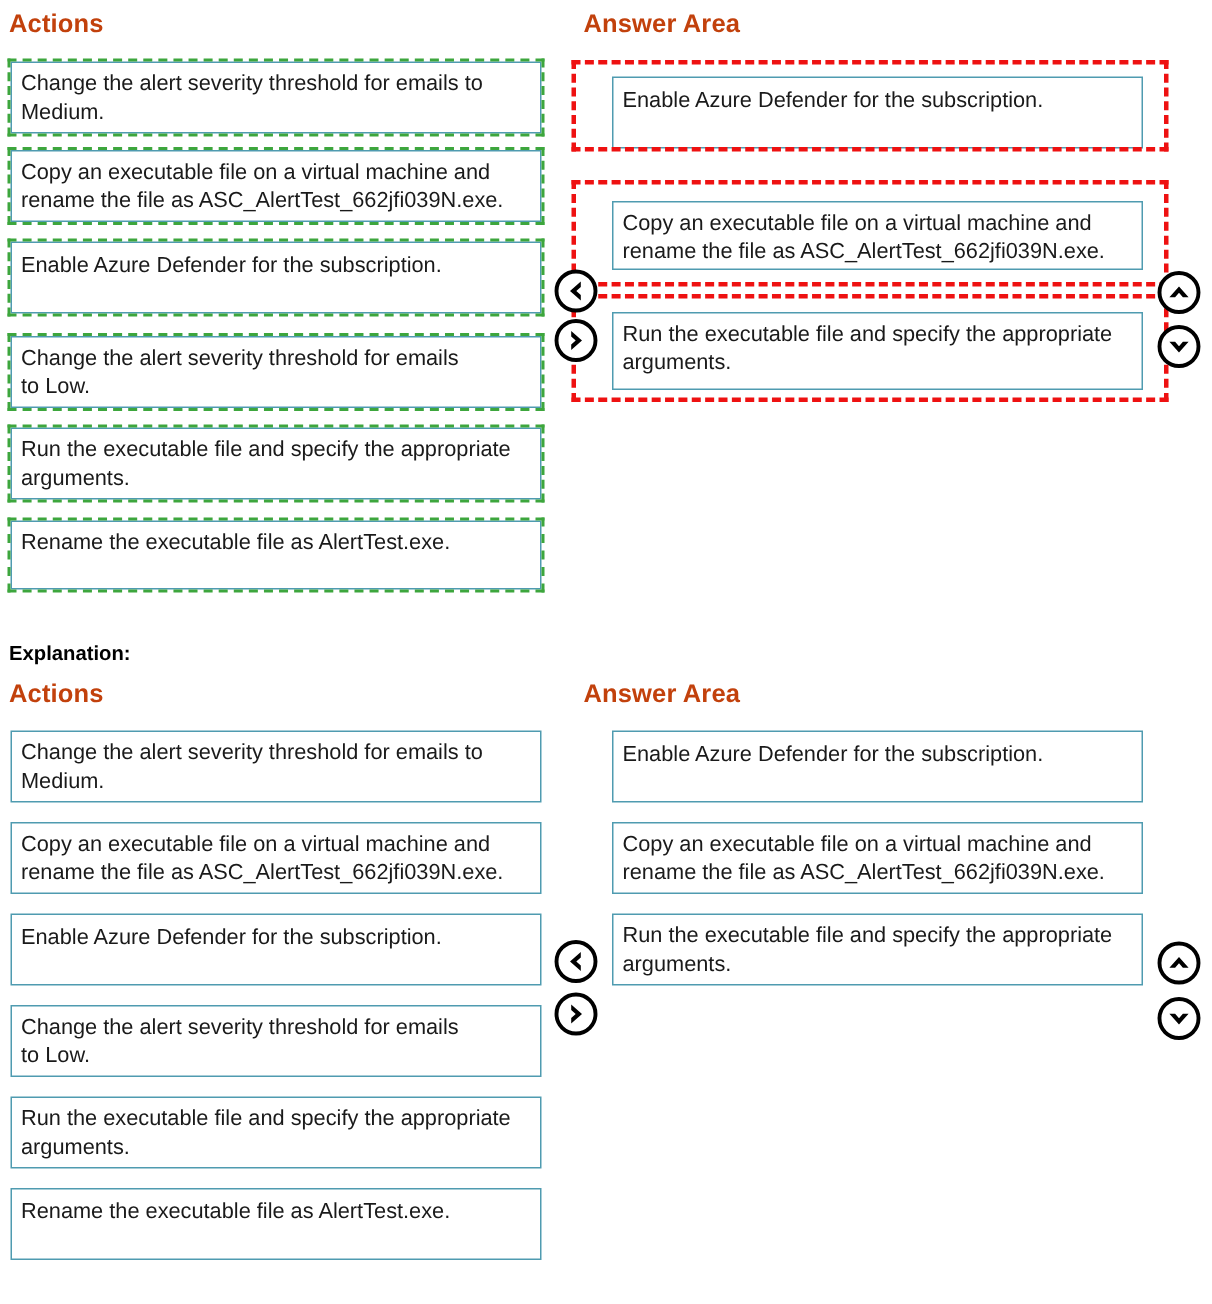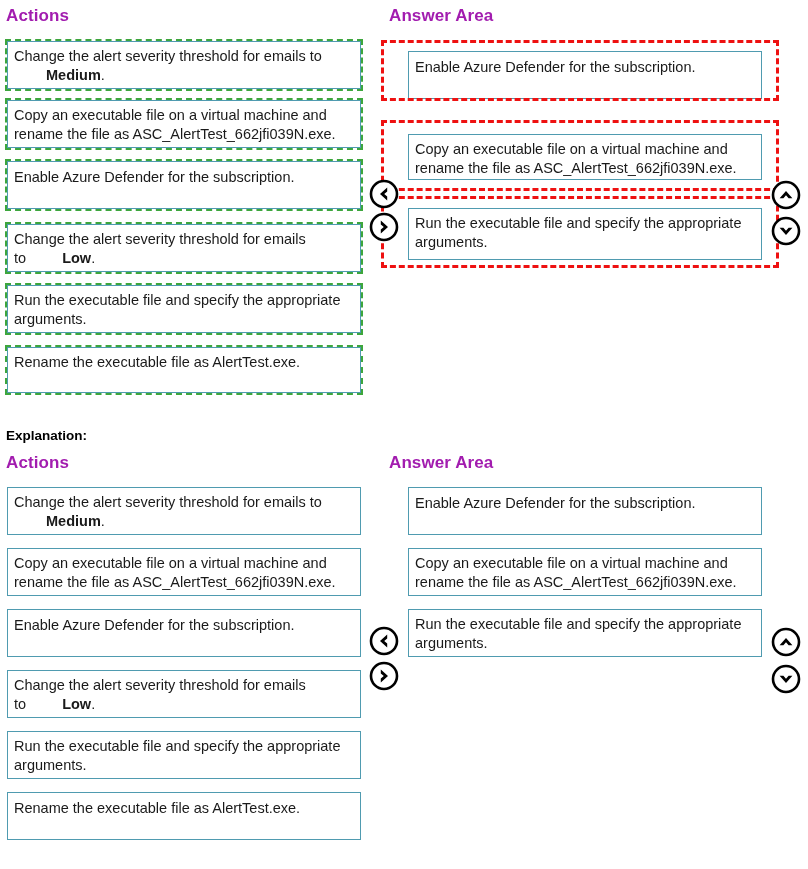--- a/index.html
+++ b/index.html
@@ -16,21 +16,21 @@
     overflow: hidden;
   }
 
   .abs { position: absolute; }
 
   
   .heading {
     font-size: 17px;
     font-weight: bold;
     letter-spacing: 0.1px;
-    color: #a21caf;
+    color: #c2410c;
     white-space: nowrap;
   }
   .explanation-label {
     font-size: 13.5px;
     font-weight: bold;
     color: #000;
     white-space: nowrap;
   }
 
   
@@ -39,21 +39,21 @@
     border: 1px solid #4f9bb0;
     background: #ffffff;
     font-size: 14.5px;
     line-height: 19px;
     color: #1a1a1a;
     padding: 5px 6px 20px 6px;
     display: flex;
     align-items: center;
   }
   .item-box .txt { width: 100%; }
-  .item-box b { font-weight: bold; margin-left: 32px; }
+  .item-box b { font-weight: normal; }
 
   
   .item-box.center-line { align-items: center; }
   .item-box.top-line { align-items: flex-start; }
 
   
   .green-dash {
     box-sizing: border-box;
     border: 2.5px dashed #3da63d;
     pointer-events: none;

